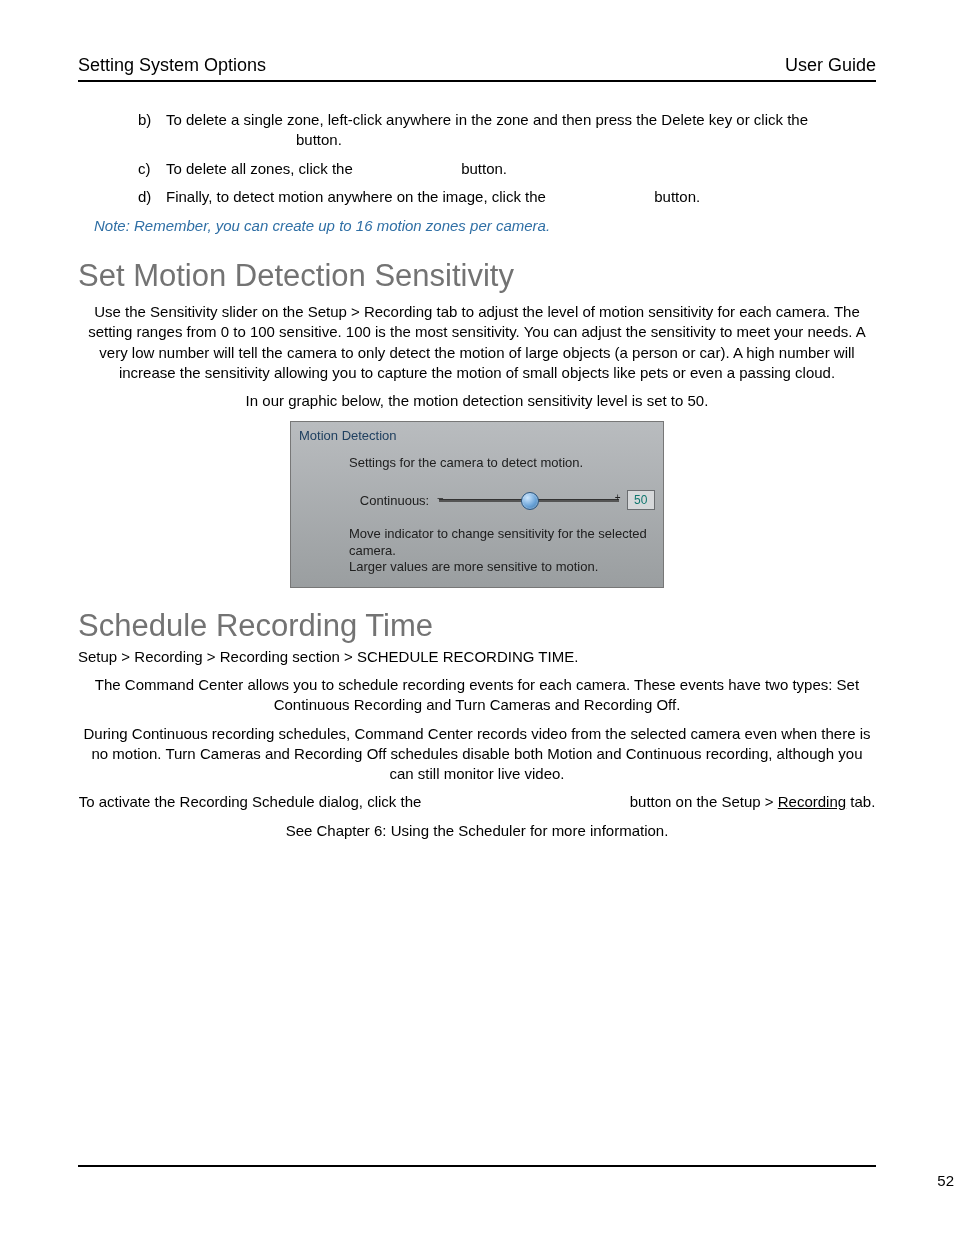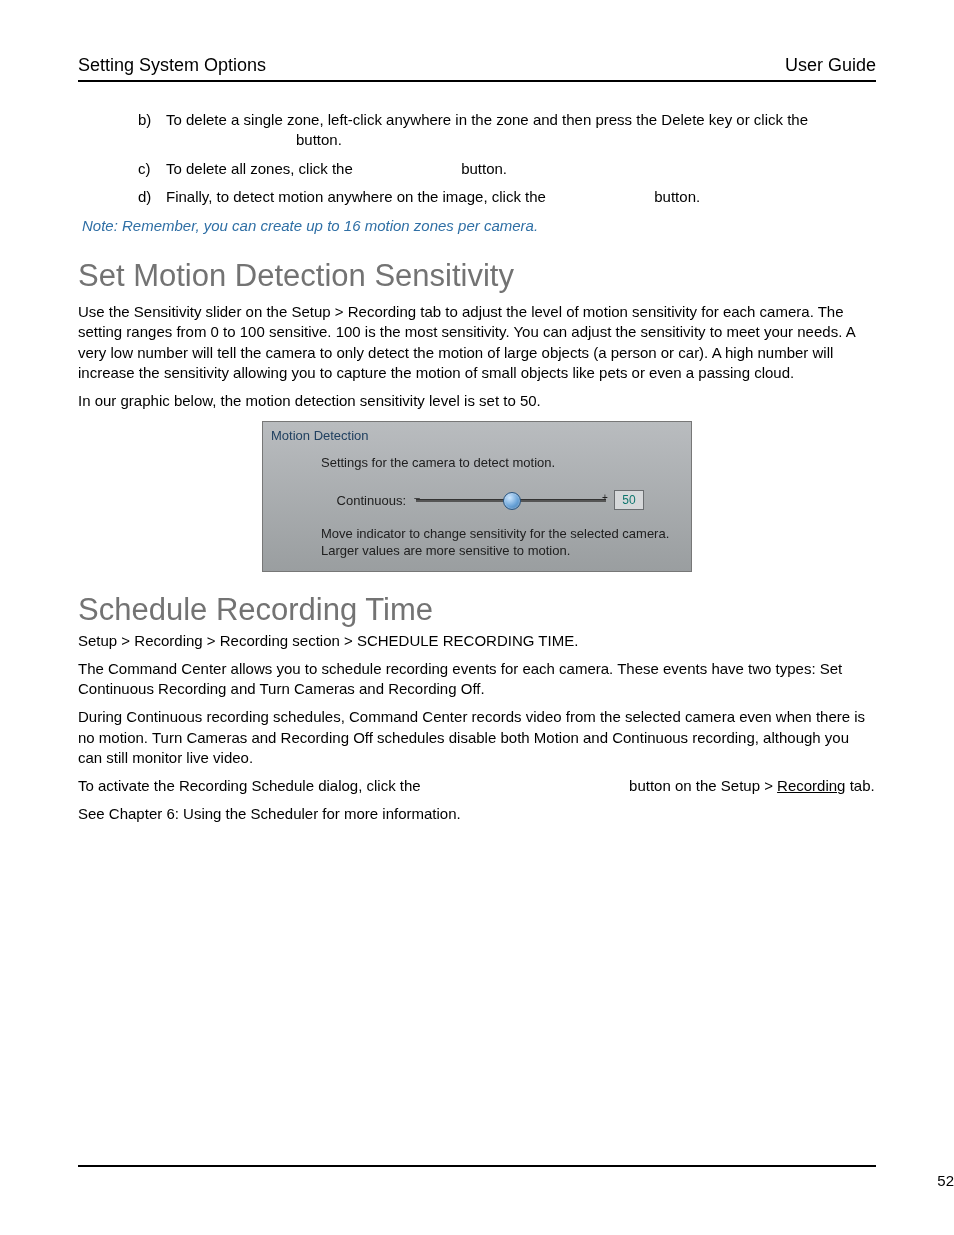--- a/index.html
+++ b/index.html
@@ -61,52 +61,53 @@
     width: 100px;
   }
   .btn-gap-sm {
     display: inline-block;
     width: 46px;
   }
   .note {
     font-style: italic;
     color: #2f6fa5;
     font-size: 15px;
-    margin: 10px 0 24px 4px;
+    margin: 10px 0 24px 16px;
   }
   h2.section {
     font-size: 31px;
     font-weight: 400;
     color: #737373;
     margin: 18px 0 4px 0;
   }
   .bc {
     font-size: 15px;
     margin: 0 0 10px 0;
   }
   p.body {
     font-size: 15px;
     line-height: 1.35;
     margin: 8px 0;
+    text-align: center;
   }
   .indent-center {
     display: block;
     margin-left: 130px;
   }
   .smallcaps {
     font-variant: small-caps;
     font-family: Arial, sans-serif;
   }
   .underline {
     text-decoration: underline;
   }
 
   
   .panel-wrap {
-    width: 430px;
+    width: 374px;
     margin: 10px auto 20px auto;
     border: 1px solid #777;
     background: linear-gradient(to bottom, #b9bcbf 0%, #9a9ea0 100%);
     font-family: "Segoe UI", Tahoma, sans-serif;
     color: #222;
     font-size: 13px;
     position: relative;
     padding: 4px 8px 10px 8px;
     box-sizing: border-box;
   }

